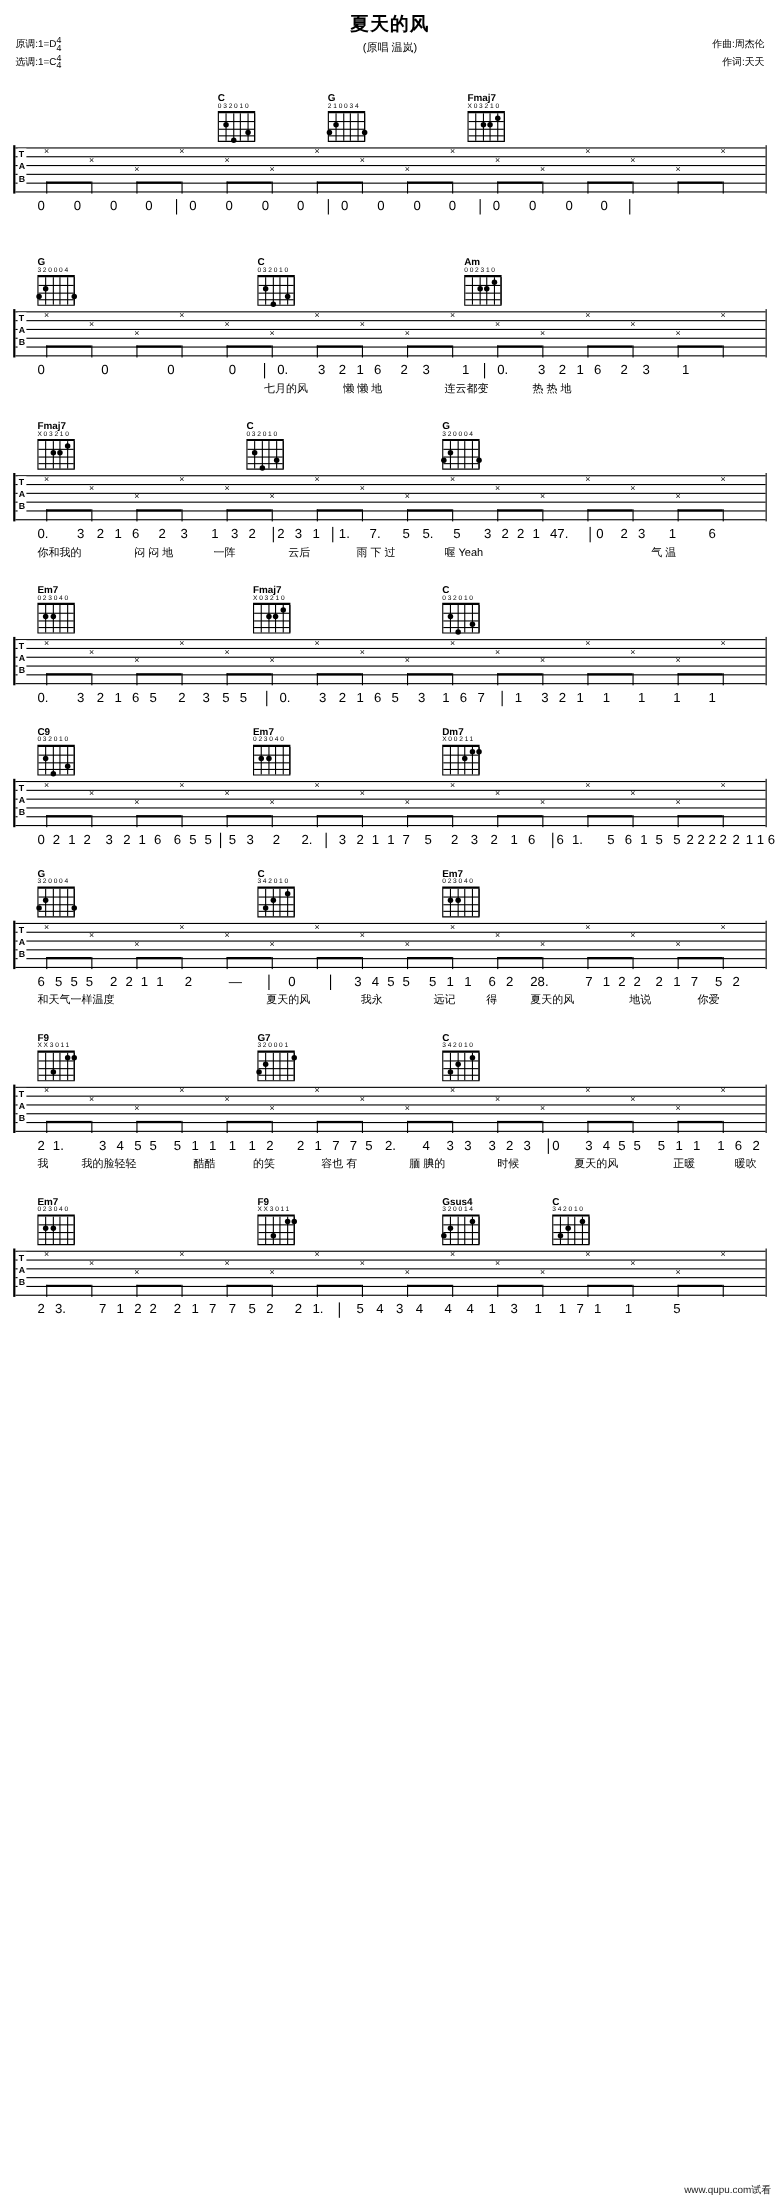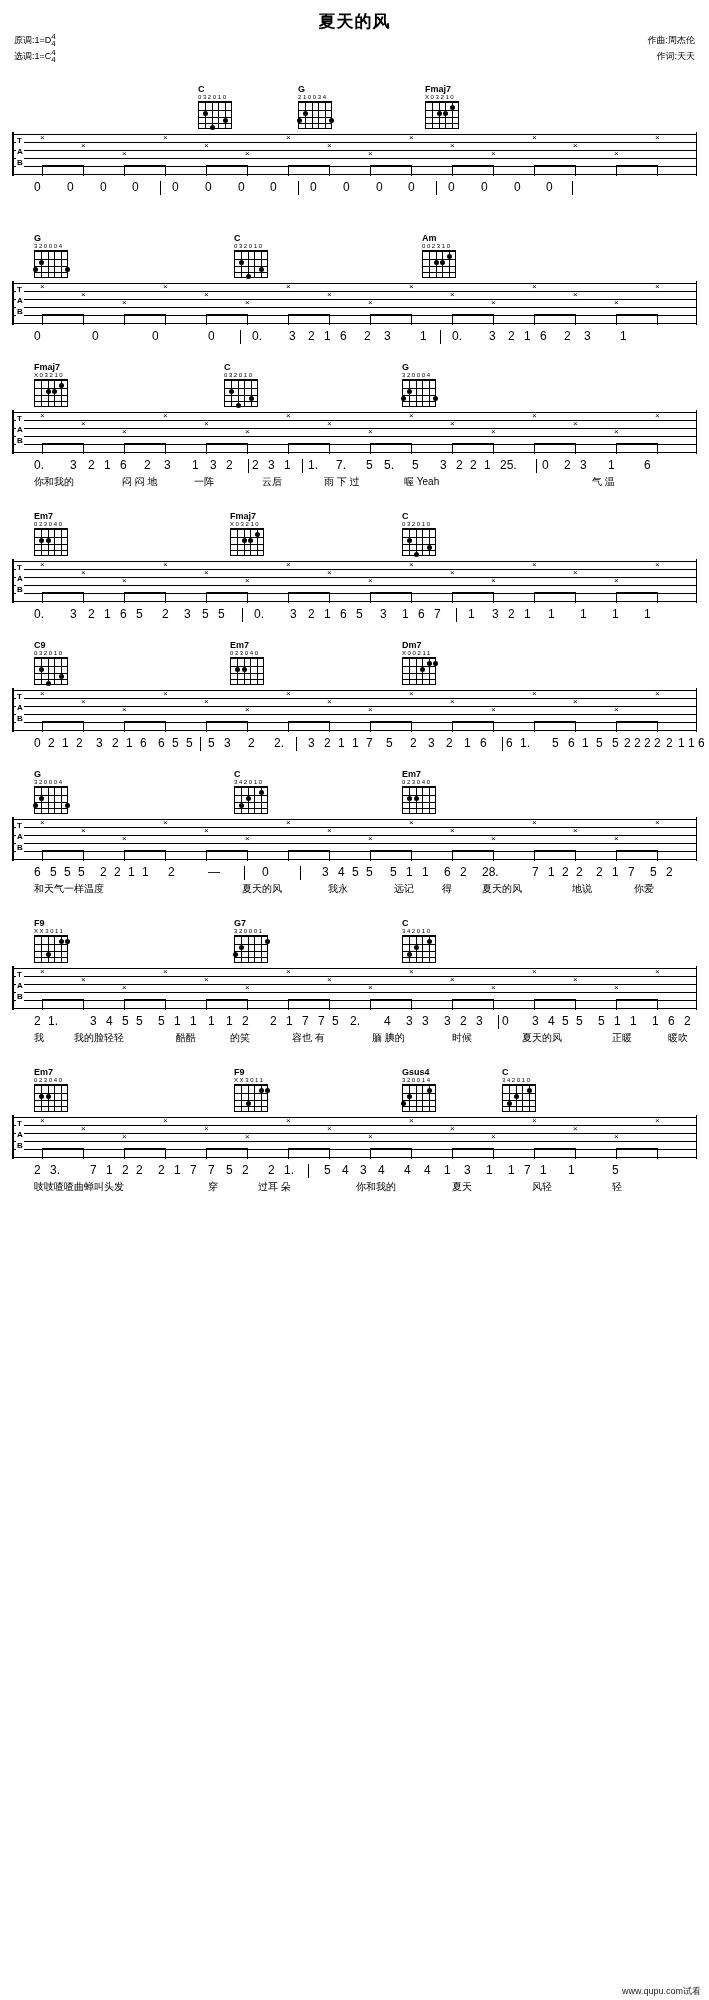--- a/index.html
+++ b/index.html
@@ -40,20 +40,21 @@
   .lyrics span{position:absolute;white-space:nowrap;}
   .barline{position:absolute;top:0;bottom:0;width:1px;background:#000;}
   .footer{position:absolute;right:8px;bottom:2px;font-size:9px;color:#222;}
 </style>
 </head>
 <body>
 
 <div class="page">
 
   <h1 class="title">夏天的风</h1>
+  <div class="subtitle">(原唱 温岚)</div>
 
   <div class="meta-left">
     <div><span>原调:1=D</span><span class="frac"><i>4</i><i>4</i></span></div>
     <div><span>选调:1=C</span><span class="frac"><i>4</i><i>4</i></span></div>
   </div>
 
   <div class="meta-right">
     <div>作曲:周杰伦</div>
     <div>作词:天天</div>
   </div>
@@ -306,20 +307,26 @@
           <span style="left: 477px;">3</span>
           <span style="left: 496px;">2</span>
           <span style="left: 512px;">1</span>
           <span style="left: 528px;">6</span>
           <span style="left: 552px;">2</span>
           <span style="left: 572px;">3</span>
           <span style="left: 608px;">1</span>
           <div class="barline" style="left: 228px; height: 14px; top: 1px;"></div>
           <div class="barline" style="left: 428px; height: 14px; top: 1px;"></div>
         </div>
+        <div class="lyrics">
+          <span style="left: 228px;">七月的风</span>
+          <span style="left: 300px;">懒 懒 地</span>
+          <span style="left: 392px;">连云都变</span>
+          <span style="left: 472px;">热 热 地</span>
+        </div>
       </div>
       <div class="system" style="margin-bottom: 16px;">
         <div class="chordrow">
           <div class="chordbox" style="left: 22px;">
             <div class="chordname">Fmaj7</div>
             <div class="fingrow">X03210</div>
             <div class="grid">
               <div class="v" style="left: 6.4px;"></div>
               <div class="v" style="left: 12.8px;"></div>
               <div class="v" style="left: 19.2px;"></div>
@@ -433,21 +440,21 @@
           <span style="left: 272px;">1</span>
           <span style="left: 296px;">1.</span>
           <span style="left: 324px;">7.</span>
           <span style="left: 354px;">5</span>
           <span style="left: 372px;">5.</span>
           <span style="left: 400px;">5</span>
           <span style="left: 428px;">3</span>
           <span style="left: 444px;">2</span>
           <span style="left: 458px;">2</span>
           <span style="left: 472px;">1</span>
-          <span style="left: 488px;">25.</span>
+          <span style="left: 488px;">47.</span>
           <span style="left: 530px;">0</span>
           <span style="left: 552px;">2</span>
           <span style="left: 568px;">3</span>
           <span style="left: 596px;">1</span>
           <span style="left: 632px;">6</span>
           <div class="barline" style="left: 236px; height: 14px; top: 1px;"></div>
           <div class="barline" style="left: 290px; height: 14px; top: 1px;"></div>
           <div class="barline" style="left: 524px; height: 14px; top: 1px;"></div>
         </div>
         <div class="lyrics">
@@ -1188,26 +1195,17 @@
           <span style="left: 432px;">1</span>
           <span style="left: 452px;">3</span>
           <span style="left: 474px;">1</span>
           <span style="left: 496px;">1</span>
           <span style="left: 512px;">7</span>
           <span style="left: 528px;">1</span>
           <span style="left: 556px;">1</span>
           <span style="left: 600px;">5</span>
           <div class="barline" style="left: 296px; height: 14px; top: 1px;"></div>
         </div>
-        <div class="lyrics">
-          <span style="left: 22px;">吱吱喳喳曲蝉叫头发</span>
-          <span style="left: 196px;">穿</span>
-          <span style="left: 246px;">过耳 朵</span>
-          <span style="left: 344px;">你和我的</span>
-          <span style="left: 440px;">夏天</span>
-          <span style="left: 520px;">风轻</span>
-          <span style="left: 600px;">轻</span>
-        </div>
       </div>
     </div>
 
   <div class="footer">www.qupu.com试看</div>
 </div>
 
 </body></html>

